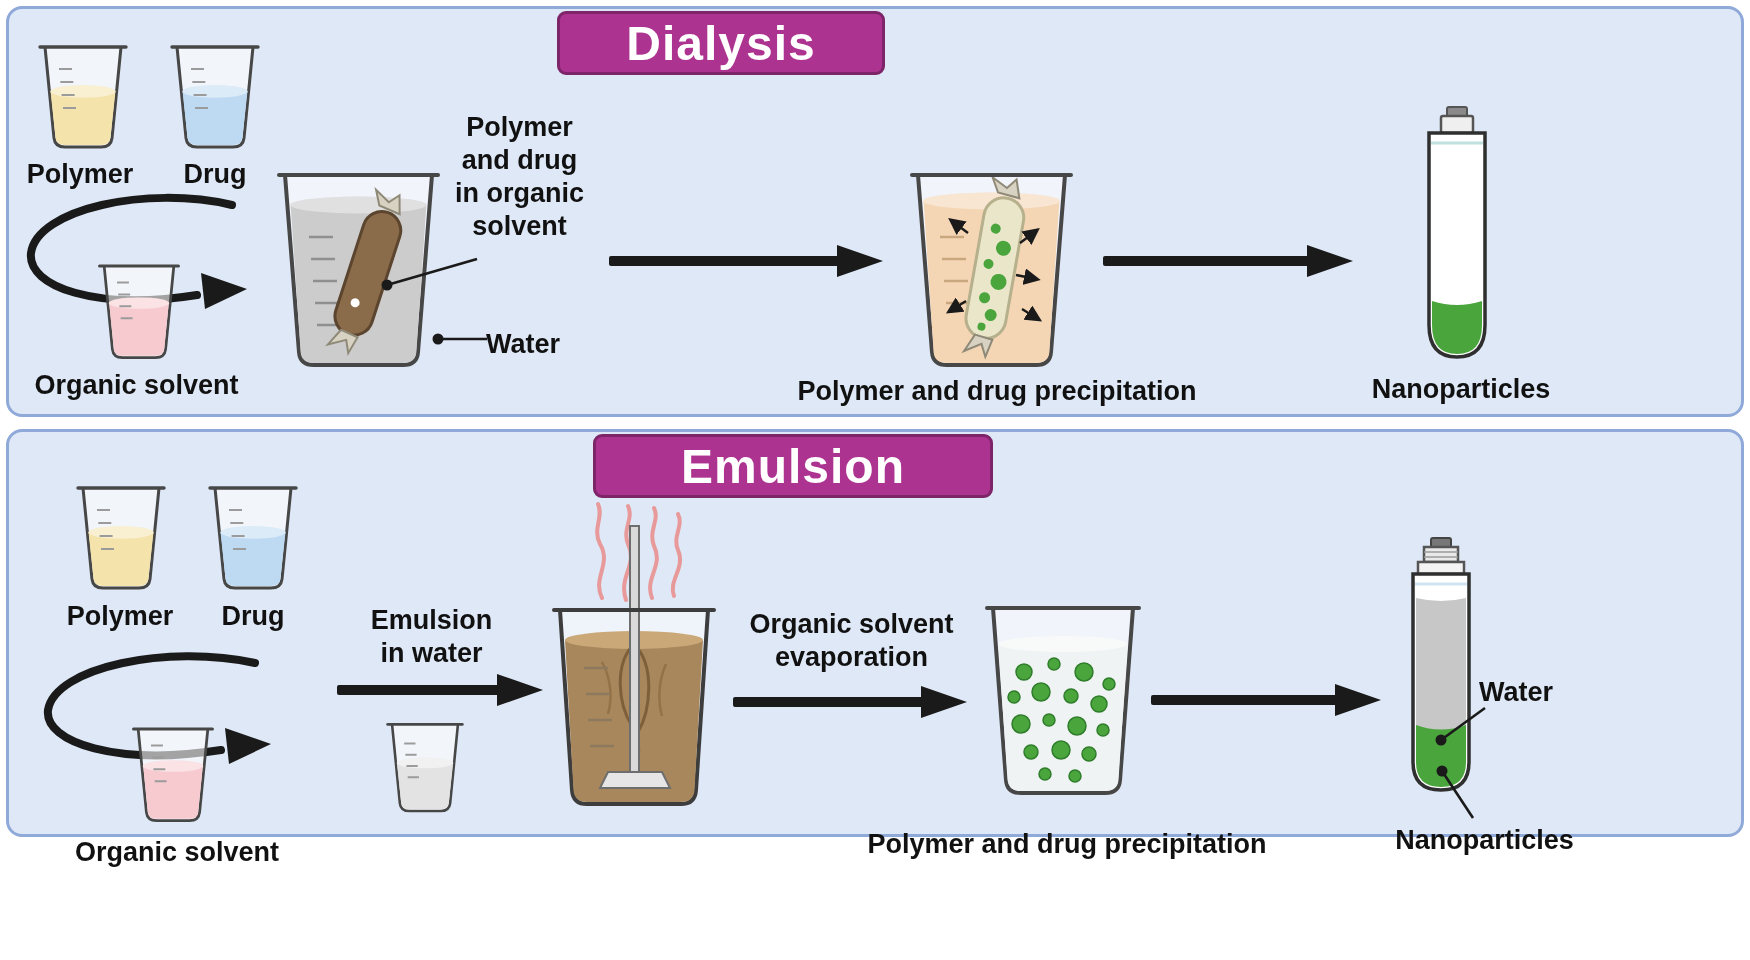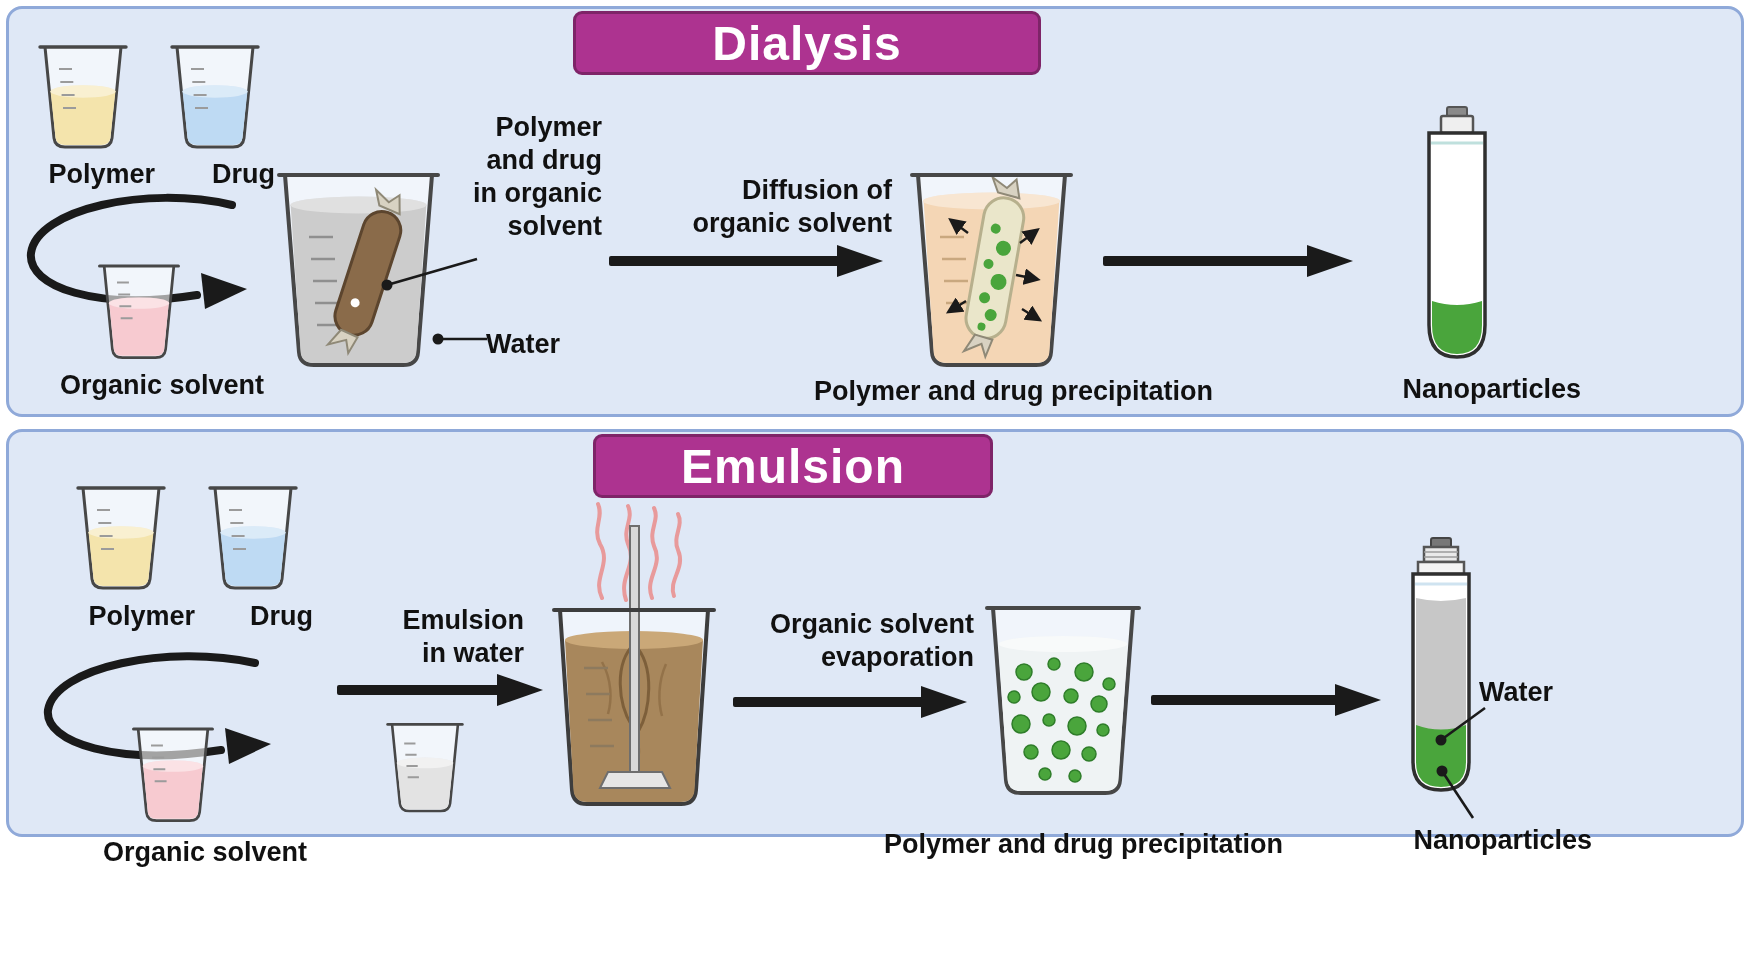--- a/index.html
+++ b/index.html
@@ -5,31 +5,31 @@
   *{box-sizing:border-box;margin:0;padding:0;}
   html,body{width:1750px;height:960px;}
   body{background:#ffffff;font-family:"Liberation Sans","DejaVu Sans",sans-serif;overflow:hidden;}
   .page{position:relative;width:1750px;height:960px;}
   .panel{position:absolute;left:6px;width:1738px;background:var(--panel_bg,#dfe8f6);border:3px solid var(--panel_border,#8fa9d9);border-radius:16px;}
   #dialysis-panel{top:6px;height:411px;}
   #emulsion-panel{top:429px;height:408px;}
   .abs{position:absolute;}
   .abs svg{display:block;width:100%;height:100%;}
   .banner{position:absolute;display:flex;align-items:center;justify-content:center;background:var(--banner_bg,#ad3390);border:3px solid var(--banner_border,#7e2468);border-radius:9px;color:var(--banner_text,#ffffff);font-size:48px;font-weight:bold;letter-spacing:1px;}
-  .lbl{position:absolute;font-size:27px;font-weight:bold;color:var(--label_text,#111111);text-align:right;white-space:pre-line;line-height:1.22;}
+  .lbl{position:absolute;font-size:27px;font-weight:bold;color:var(--label_text,#111111);text-align:center;white-space:pre-line;line-height:1.22;}
   .left{text-align:left;margin-top:8px;}
 </style>
 </head>
 <body>
 
 <div class="page">
 
   <section class="panel" id="dialysis-panel">
 
-    <div class="banner" style="left:564px;top:2px;width:468px;height:64px">
+    <div class="banner" style="left:548px;top:2px;width:328px;height:64px">
       <span>Dialysis</span>
     </div>
 
     <div class="abs" style="left:8px;top:182px;width:255px;height:130px">
       <svg viewBox="0 0 255 130">
         <path d="M215 14 C130 -6, 20 18, 14 62 C10 96, 80 120, 180 104" fill="none" stroke="var(--arrow_black,#1a1a1a)" stroke-width="8" stroke-linecap="round"></path>
         <polygon points="184,82 230,98 188,118" fill="var(--arrow_black,#1a1a1a)"></polygon>
       </svg>
     </div>
 
@@ -97,22 +97,20 @@
       </svg>
     </div>
     <div class="lbl left" style="left:477px;top:311px;width:130px">Water</div>
     <div class="abs" style="left:420px;top:318px;width:62px;height:24px">
       <svg viewBox="0 0 62 24">
         <path d="M9 12 H58" stroke="var(--arrow_black,#1a1a1a)" stroke-width="2.6" fill="none"></path>
         <circle cx="9" cy="12" r="5.5" fill="var(--arrow_black,#1a1a1a)"></circle>
       </svg>
     </div>
 
-    <div class="lbl" style="left:598px;top:165px;width:285px">Diffusion of
-organic solvent</div>
     <div class="abs" style="left:598px;top:234px;width:280px;height:36px">
       <svg viewBox="0 0 280 36">
         <rect x="2" y="13" width="232" height="10" rx="2" fill="var(--arrow_black,#1a1a1a)"></rect>
         <polygon points="230,2 230,34 276,18" fill="var(--arrow_black,#1a1a1a)"></polygon>
       </svg>
     </div>
 
     <div class="abs" style="left:895px;top:150px;width:175px;height:215px">
       <svg viewBox="0 0 175 215">
         <defs>

